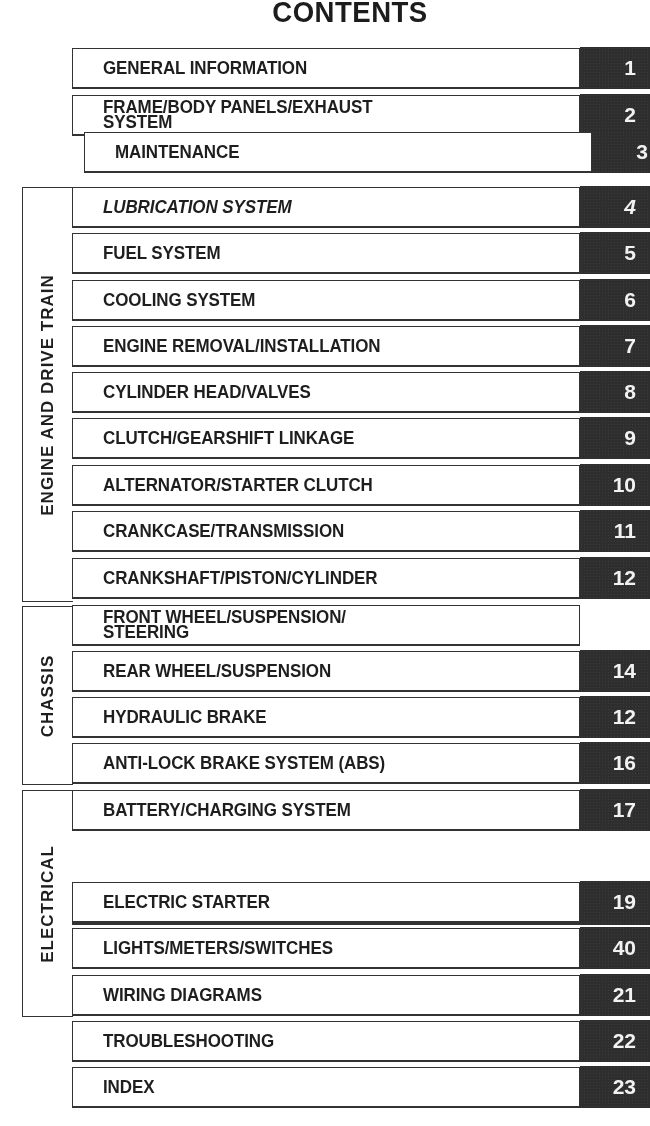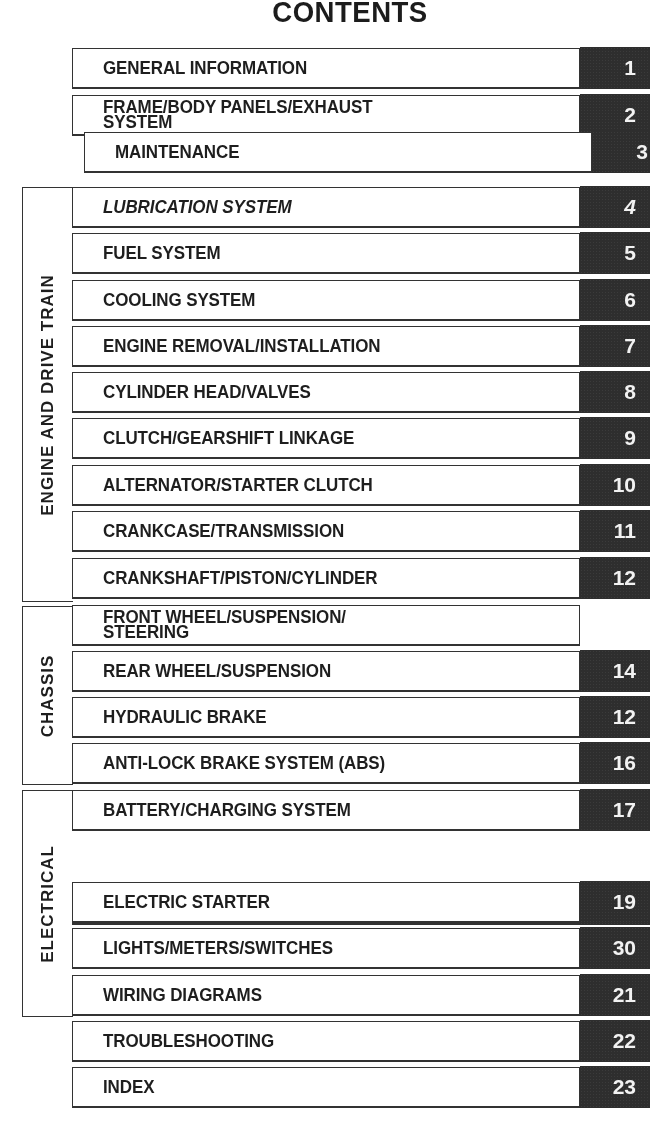--- a/index.html
+++ b/index.html
@@ -194,21 +194,21 @@
   <div class="box"></div>
   <span class="label">ELECTRIC STARTER</span>
   <div class="tab">
       <span class="num">19</span>
     </div>
 </div>
 <div class="row" style="top:928px;">
   <div class="box"></div>
   <span class="label">LIGHTS/METERS/SWITCHES</span>
   <div class="tab">
-      <span class="num">30</span>
+      <span class="num">40</span>
     </div>
 </div>
 <div class="row" style="top:975px;">
   <div class="box"></div>
   <span class="label">WIRING DIAGRAMS</span>
   <div class="tab">
       <span class="num">21</span>
     </div>
 </div>
 <div class="row" style="top:1021px;">

